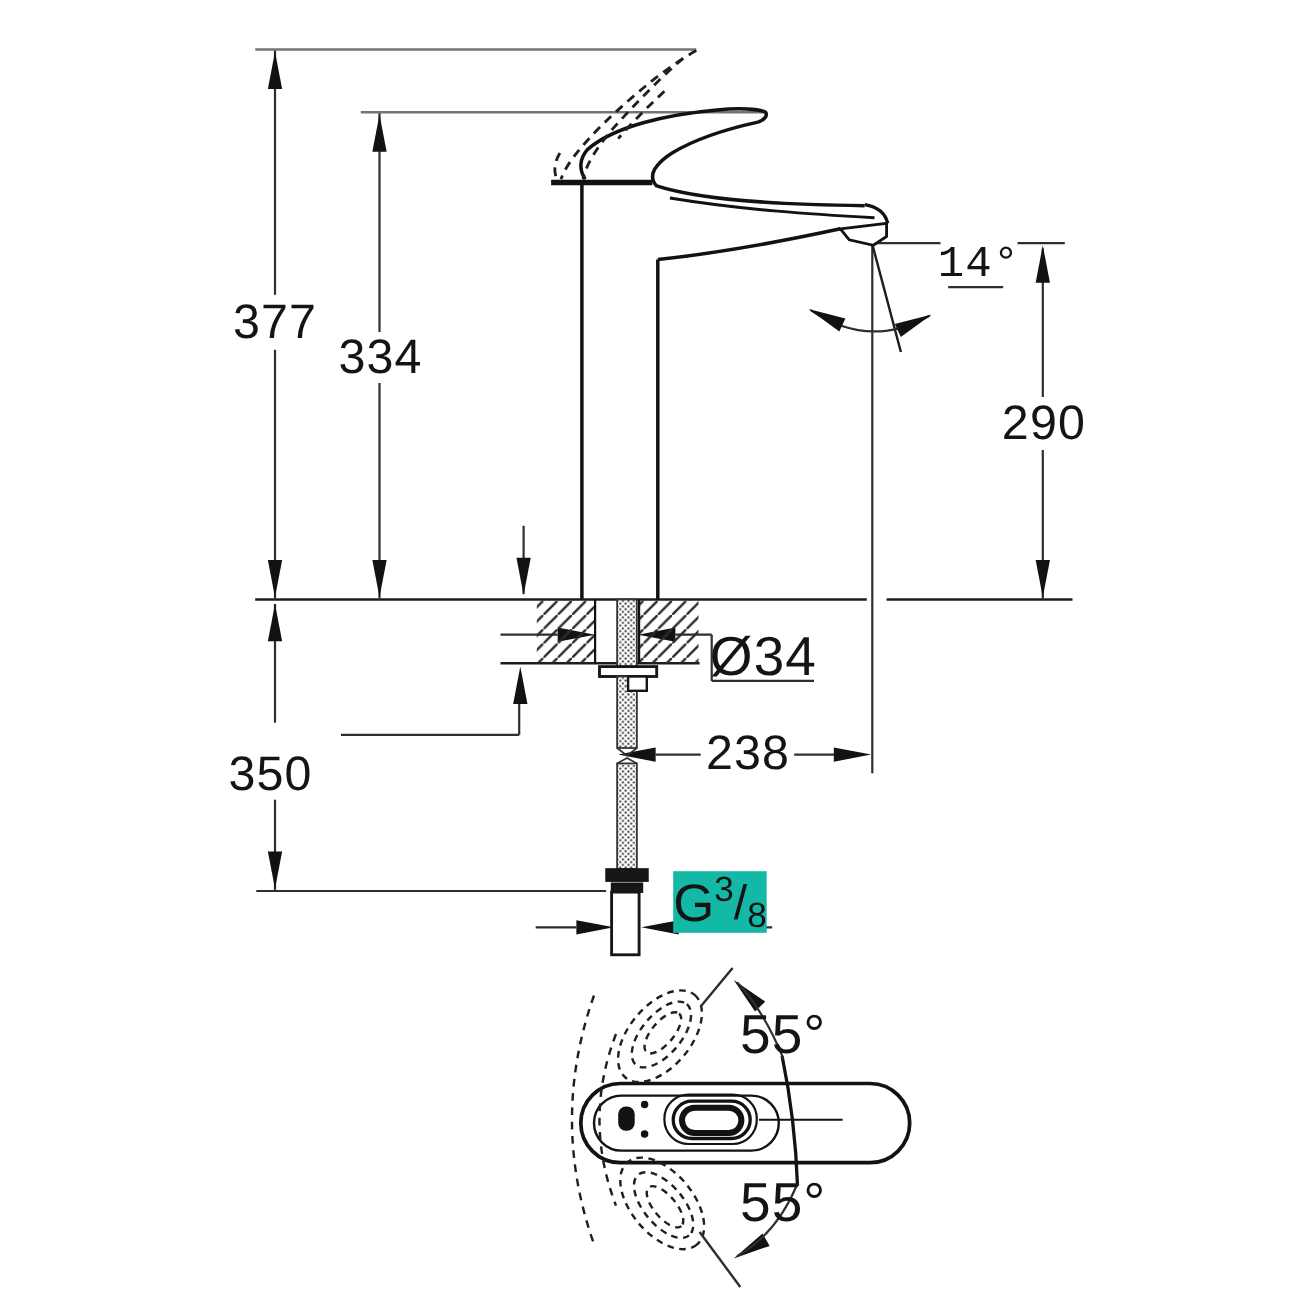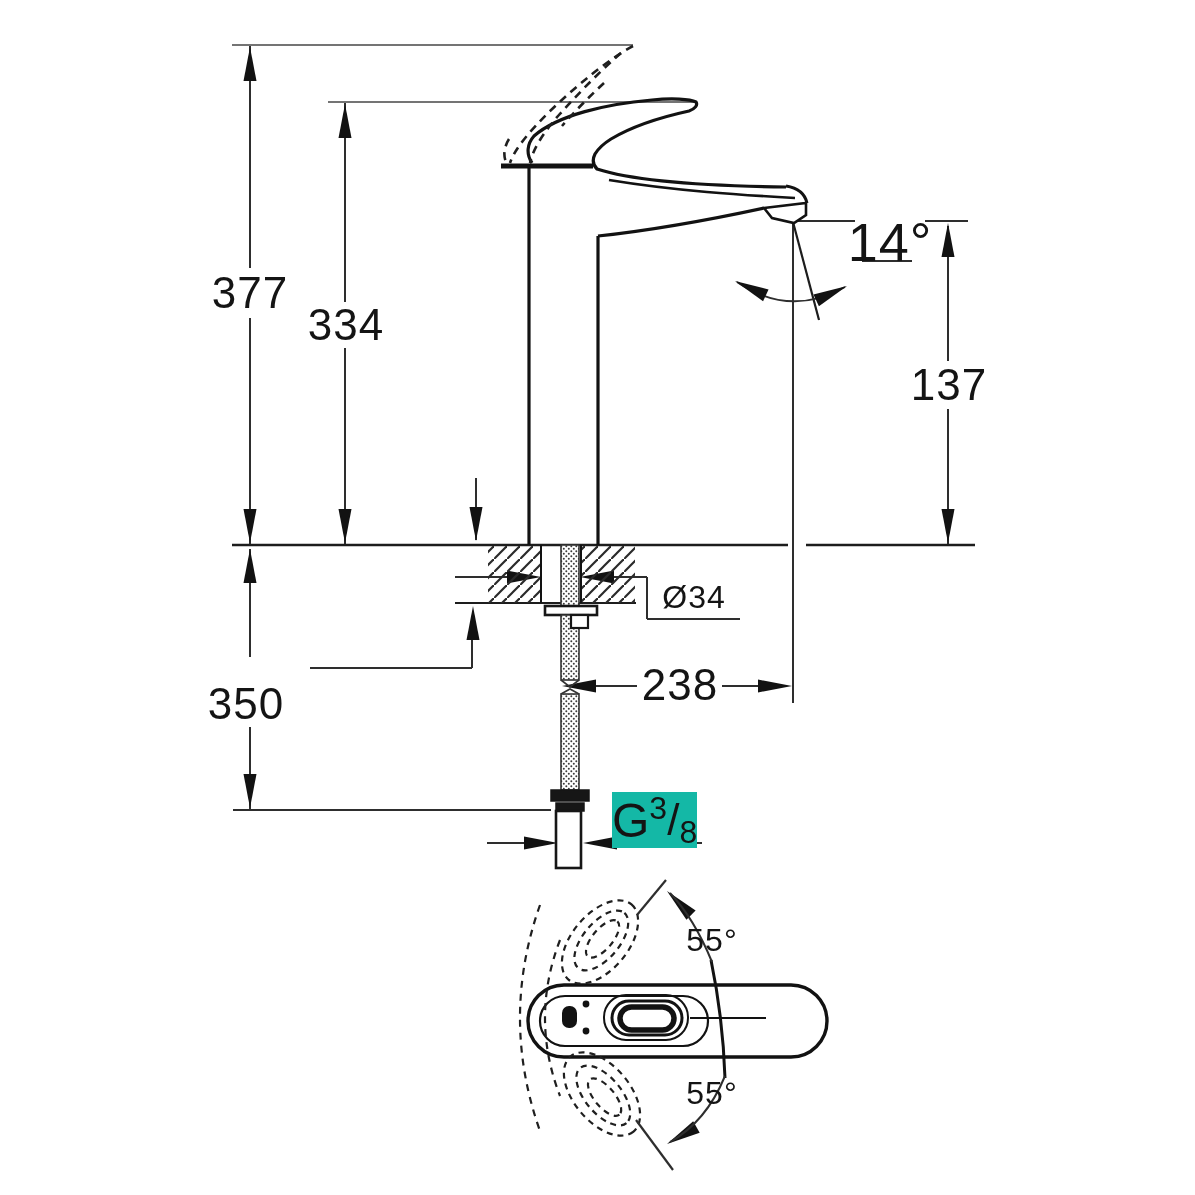--- a/index.html
+++ b/index.html
@@ -17,22 +17,22 @@
     font-size:44px;
     line-height:1;
     color:#141414;
     letter-spacing:1px;
     background:#ffffff;
     padding:1px 4px;
     white-space:nowrap;
     z-index:2;
   }
   .no-bg{background:transparent;}
-  .fs48{font-size:32px;}
-  .fs54{font-size:54px;}
+  .fs48{font-size:50px;}
+  .fs54{font-size:40px;font-family:Liberation Mono, monospace;}
   .thread-label{
     position:absolute;
     transform:translate(0,-50%);
     line-height:1;
     color:#141414;
     background:#14b8a6;
     white-space:nowrap;
     z-index:2;
   }
   .thread-g{font-size:48px;}
@@ -197,21 +197,21 @@
       <path d="M666,880 L637,915"></path>
       <path d="M712,962 Q694,918 670,893" stroke-width="2"></path>
       <path d="M636,1120 L673,1170"></path>
       <path d="M725,1076 Q706,1122 670,1142" stroke-width="2"></path>
     </g>
   </g>
 </svg>
 
 <div class="dim-label" style="left:250px;top:293px;">377</div>
 <div class="dim-label" style="left:346px;top:325px;">334</div>
-<div class="dim-label" style="left:949px;top:385px;">137</div>
+<div class="dim-label" style="left:949px;top:385px;">290</div>
 <div class="dim-label" style="left:246px;top:704px;">350</div>
 <div class="dim-label no-bg fs48" style="left:694px;top:597px;">Ø34</div>
 <div class="dim-label" style="left:680px;top:685px;">238</div>
 <div class="dim-label no-bg fs54" style="left:890px;top:242px;">14°</div>
 <div class="dim-label no-bg fs48" style="left:712px;top:940px;">55°</div>
 <div class="dim-label no-bg fs48" style="left:712px;top:1093px;">55°</div>
 
 <div class="thread-label" style="left:612px;top:820px;">
   <span class="thread-g">G</span><span class="thread-sup">3</span><span class="thread-slash">/</span><span class="thread-sub">8</span>
 </div>

